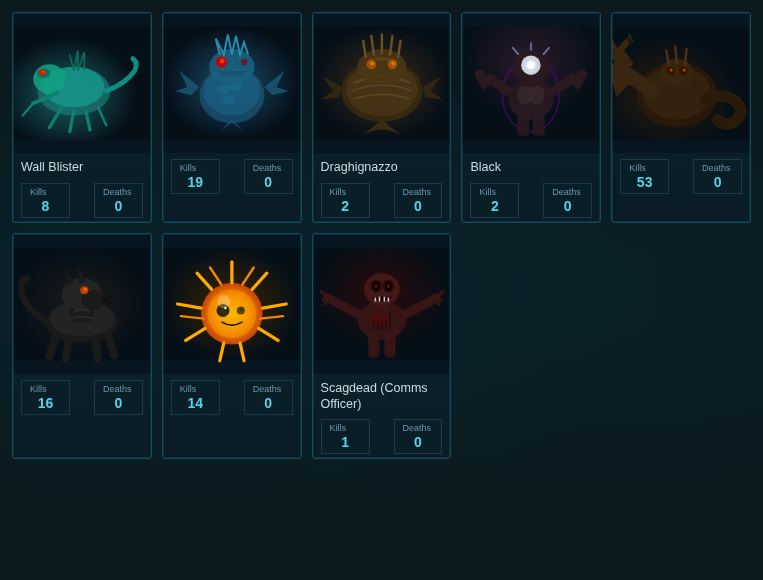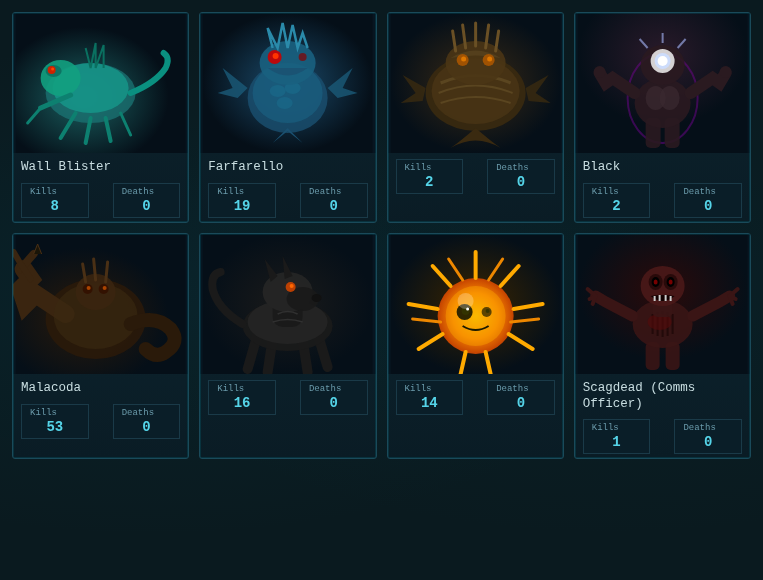--- a/index.html
+++ b/index.html
@@ -11,23 +11,22 @@
         radial-gradient(ellipse at 80% 50%, rgba(0,80,100,0.1) 0%, transparent 60%);
       font-family: 'Arial', sans-serif;
       color: #cce8e8;
       min-height: 580px;
       width: 763px;
       padding: 12px;
     }
 
     .grid {
       display: grid;
-      grid-template-columns: repeat(4, 1fr);
+      grid-template-columns: repeat(5, 1fr);
       gap: 10px;
-      font-family: Liberation Mono, monospace;
     }
 
     .card {
       background: linear-gradient(180deg, #0d2530 0%, #0a1c25 100%);
       border: 1px solid #1a4a5a;
       border-radius: 3px;
       padding: 0;
       overflow: hidden;
       position: relative;
     }
@@ -178,21 +177,20 @@
 
     <path d="M70 35 L65 15 L75 35 L80 10 L85 35 L90 12 L95 35 L100 20 L105 35" stroke="#2a8aaa" stroke-width="2.5" fill="none"></path>
 
     <path d="M45 75 L20 55 L30 75 L15 80 L35 85 Z" fill="#1a5a78" opacity="0.8"></path>
     <path d="M125 75 L150 55 L140 75 L155 80 L135 85 Z" fill="#1a5a78" opacity="0.8"></path>
 
     <path d="M85 115 L70 130 L85 118 L100 130 Z" fill="#1a5070"></path>
   </svg>
       </div>
       <div class="card-info">
-        <div class="card-name">Farfarello</div>
         <div class="stats-row">
           <div class="stat-box">
             <span class="stat-label">Kills</span>
             <span class="stat-value">19</span>
           </div>
           <div class="stat-box">
             <span class="stat-label">Deaths</span>
             <span class="stat-value">0</span>
           </div>
         </div>
@@ -227,20 +225,21 @@
 
     <path d="M65 38 L62 18 M75 35 L72 12 M85 33 L85 10 M95 35 L98 12 M105 38 L108 18" stroke="#6a5025" stroke-width="3" stroke-linecap="round"></path>
 
     <path d="M35 75 L12 62 L25 80 L10 90 L32 88 Z" fill="#3a2a10" opacity="0.8"></path>
     <path d="M135 75 L158 62 L145 80 L160 90 L138 88 Z" fill="#3a2a10" opacity="0.8"></path>
 
     <path d="M85 115 Q70 128 60 135 Q85 120 110 135 Q100 128 85 115" fill="#3a2a10"></path>
   </svg>
       </div>
       <div class="card-info">
+        <div class="card-name">Draghignazzo</div>
         <div class="stats-row">
           <div class="stat-box">
             <span class="stat-label">Kills</span>
             <span class="stat-value">2</span>
           </div>
           <div class="stat-box">
             <span class="stat-label">Deaths</span>
             <span class="stat-value">0</span>
           </div>
         </div>
@@ -326,21 +325,20 @@
 
     <circle cx="72" cy="55" r="5" fill="#331100" opacity="0.9"></circle>
     <circle cx="73" cy="54" r="2" fill="#aa4400"></circle>
     <circle cx="88" cy="55" r="5" fill="#331100" opacity="0.9"></circle>
     <circle cx="89" cy="54" r="2" fill="#aa4400"></circle>
 
     <path d="M70 48 L67 30 M80 46 L78 25 M90 48 L92 28" stroke="#4a3015" stroke-width="3" stroke-linecap="round"></path>
   </svg>
       </div>
       <div class="card-info">
-        <div class="card-name">Malacoda</div>
         <div class="stats-row">
           <div class="stat-box">
             <span class="stat-label">Kills</span>
             <span class="stat-value">53</span>
           </div>
           <div class="stat-box">
             <span class="stat-label">Deaths</span>
             <span class="stat-value">0</span>
           </div>
         </div>

